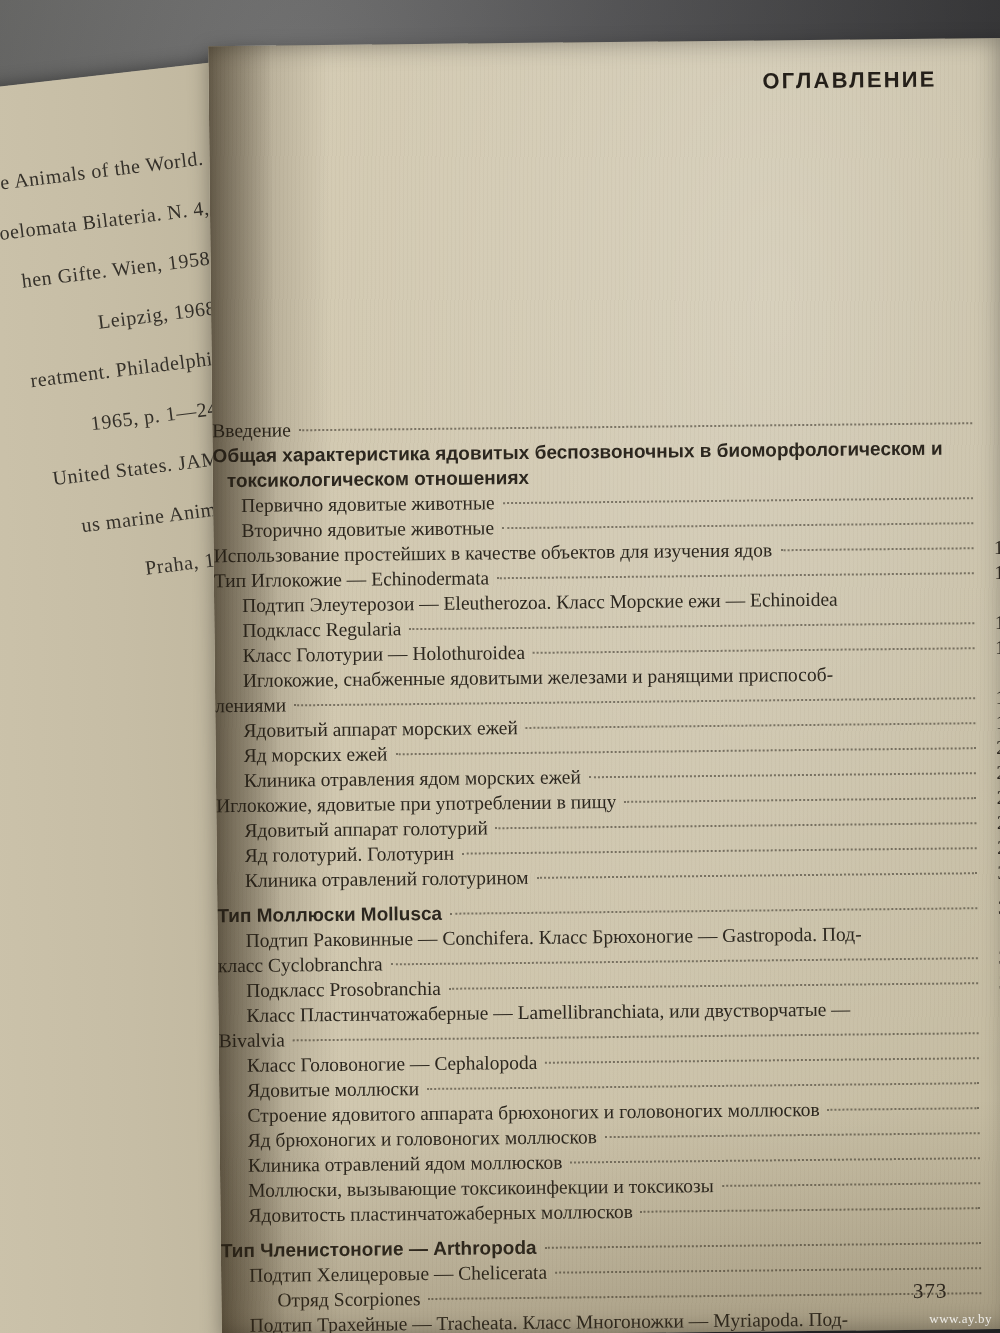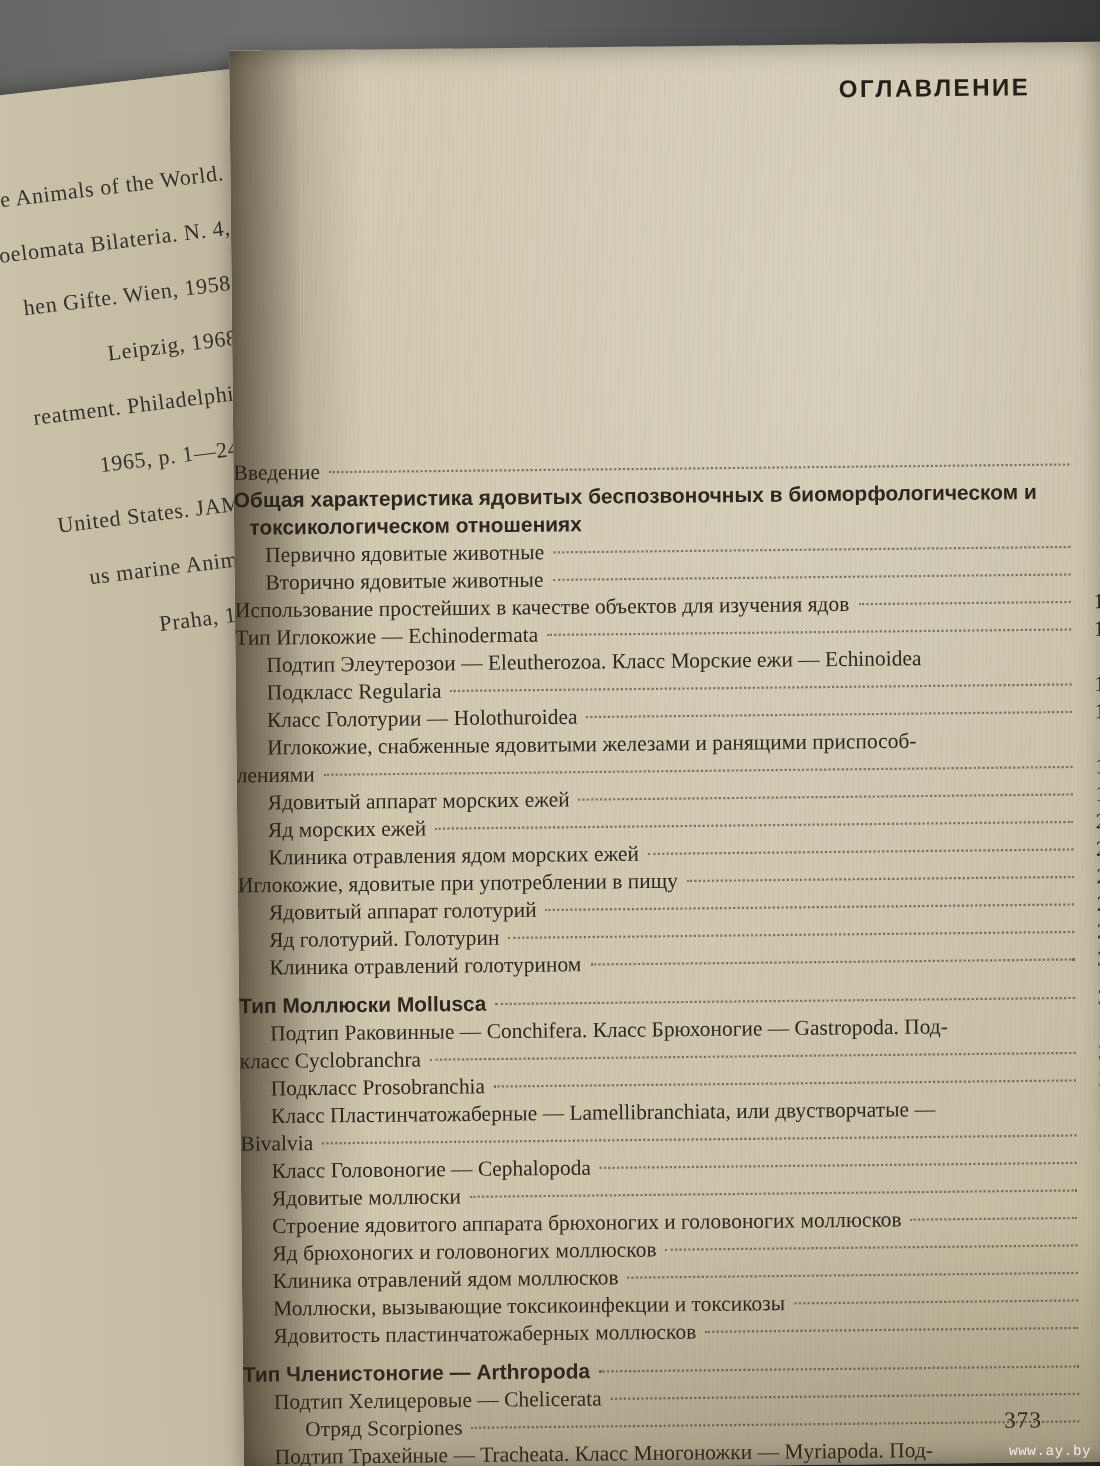--- a/index.html
+++ b/index.html
@@ -170,21 +170,21 @@
     bottom: 26px;
     font-size: 21px;
     letter-spacing: 1px;
     color: #2b2620;
   }
 
   .watermark {
     position: absolute;
     right: 8px;
     bottom: 6px;
-    font-family: Liberation Mono, monospace;
+    font-family: Liberation Serif, serif;
     font-size: 13px;
     color: rgba(255,255,255,0.82);
     letter-spacing: 0.5px;
   }
 
   
   .curve {
     position: absolute;
     left: 0; top: 0; width: 120px; height: 100%;
     background: linear-gradient(to right, rgba(30,20,5,0.30), rgba(0,0,0,0));

